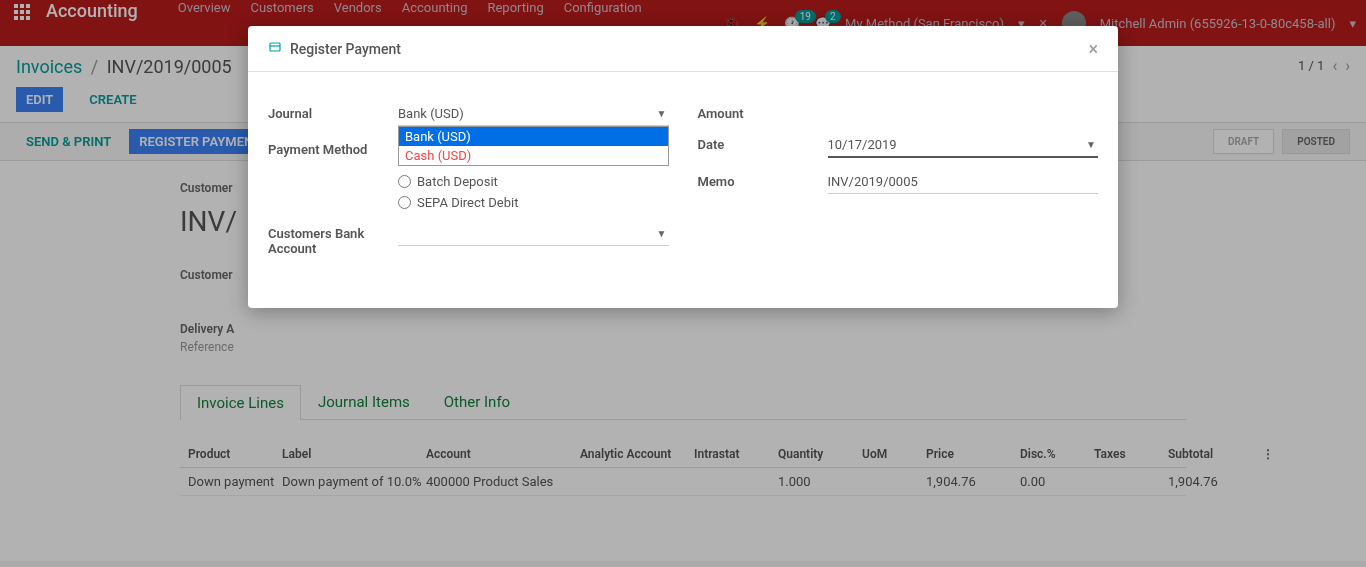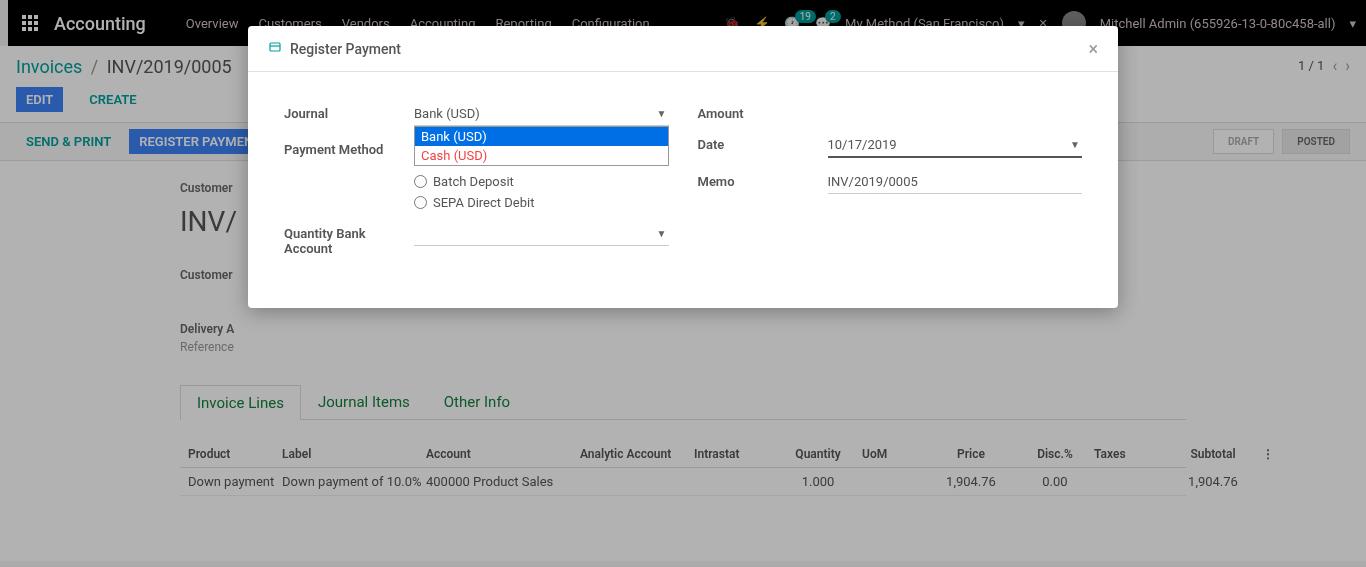--- a/index.html
+++ b/index.html
@@ -1,19 +1,19 @@
 <!DOCTYPE html>
 <html><head>
   <meta charset="utf-8">
   <style>
     * { box-sizing: border-box; margin: 0; padding: 0; font-family: -apple-system, BlinkMacSystemFont, "Segoe UI", Roboto, sans-serif; }
     body { background: #f0f0f0; width: 1366px; height: 567px; overflow: hidden; position: relative; }
     
     
-    .topnav { background: #000000; height: 46px; display: flex; align-items: center; padding: 0 10px; color: #fff; font-size: 14px; margin-left: 8px; }
+    .topnav { background: #b91c1c; height: 46px; display: flex; padding: 0 10px; color: #fff; font-size: 14px; }
     .topnav .apps-icon { width: 24px; height: 24px; display: flex; align-items: center; justify-content: center; margin-right: 12px; cursor: pointer; }
     .topnav .app-name { font-size: 18px; font-weight: 500; margin-right: 40px; color: #fff; }
     .topnav .nav-items { display: flex; gap: 20px; }
     .topnav .nav-item { color: #d0c0cc; cursor: pointer; font-size: 13px; }
     .topnav .spacer { flex: 1; }
     .topnav .right { display: flex; align-items: center; gap: 14px; color: #d0c0cc; font-size: 13px; }
     .topnav .badge-wrap { position: relative; display: flex; align-items: center; }
     .topnav .badge { background: #00a09d; color: #fff; font-size: 10px; border-radius: 10px; padding: 1px 5px; position: absolute; top: -6px; left: 10px; }
     .topnav .avatar { width: 24px; height: 24px; border-radius: 50%; background: #888; display: inline-block; }
     
@@ -41,32 +41,32 @@
     .form-area .big-title { font-size: 28px; color: #555; margin: 10px 0 30px; }
     
     .tabs { display: flex; border-bottom: 1px solid #ddd; margin-top: 30px; }
     .tab { padding: 8px 16px; font-size: 15px; color: #15803d; cursor: pointer; border: 1px solid transparent; border-bottom: none; }
     .tab.active { background: #fff; border-color: #ddd; position: relative; top: 1px; }
     
     .grid-table { width: 100%; margin-top: 21px; font-size: 13px; }
     .grid-header, .grid-row { display: grid; grid-template-columns: 90px 140px 150px 110px 80px 80px 60px 90px 70px 70px 90px 20px; gap: 4px; padding: 6px 8px; }
     .grid-header { font-weight: 600; color: #555; border-bottom: 1px solid #ddd; font-size: 12px; }
     .grid-row { color: #555; border-bottom: 1px solid #eee; }
-    .ta-r { text-align: center; }
+    .ta-r { text-align: left; }
     
     
     .overlay { position: absolute; inset: 0; background: rgba(0,0,0,0.3); z-index: 10; }
     
     
     .modal { position: absolute; top: 26px; left: 50%; transform: translateX(-50%); width: 870px; background: #fff; border-radius: 4px; box-shadow: 0 4px 20px rgba(0,0,0,0.3); z-index: 20; }
     .modal-header { display: flex; align-items: center; padding: 12px 20px; border-bottom: 1px solid #e0e0e0; }
     .modal-header .icon { color: #00a09d; margin-right: 8px; font-size: 14px; }
     .modal-header .title { font-size: 14px; font-weight: 500; color: #555; }
     .modal-header .close { margin-left: auto; cursor: pointer; color: #999; font-size: 18px; }
-    .modal-body { padding: 30px 36px 40px; display: grid; grid-template-columns: 1fr 1fr; gap: 0 29px; }
+    .modal-body { padding: 30px 20px 40px; display: grid; grid-template-columns: 1fr 1fr; gap: 0 29px; }
     .form-row { display: flex; align-items: flex-start; margin-bottom: 12px; }
     .form-row .flabel { width: 130px; font-size: 13px; font-weight: 600; color: #555; padding-top: 4px; }
     .form-row .fcontrol { flex: 1; position: relative; }
     .form-row .fcontrol input[type="text"] { width: 100%; border: none; border-bottom: 1px solid #ccc; padding: 4px 0; font-size: 13px; color: #555; outline: none; }
     .form-row .fcontrol input.with-caret { padding-right: 20px; }
     .form-row .fcontrol .caret { position: absolute; right: 2px; top: 6px; font-size: 10px; color: #666; pointer-events: none; }
     .radio-group { display: flex; flex-direction: column; gap: 6px; padding-top: 36px; }
     .radio-item { display: flex; align-items: center; gap: 6px; font-size: 13px; color: #555; }
     .radio-item input { cursor: pointer; }
     
@@ -237,21 +237,21 @@
               <span>Batch Deposit</span>
             </label>
             <label class="radio-item">
               <input type="radio" name="pm" style="">
               <span>SEPA Direct Debit</span>
             </label>
           </div>
         </div>
       </div>
       <div class="form-row" style="margin-top:10px">
-        <div class="flabel">Quantity Bank Account</div>
+        <div class="flabel">Customers Bank Account</div>
         <div class="fcontrol">
           <input type="text" class="with-caret" style="">
           <span class="caret">▼</span>
         </div>
       </div>
     </div>
 
     <div>
       <div class="form-row">
         <div class="flabel">Amount</div>

